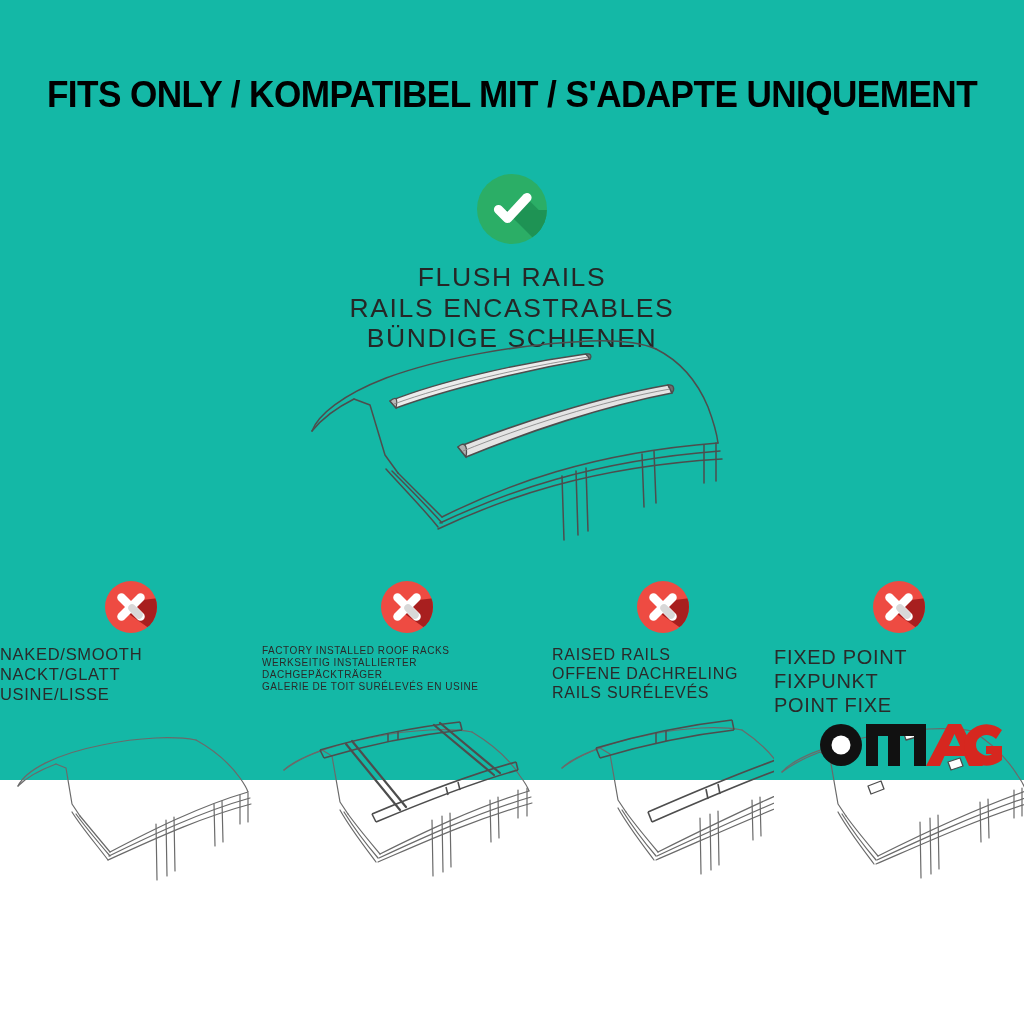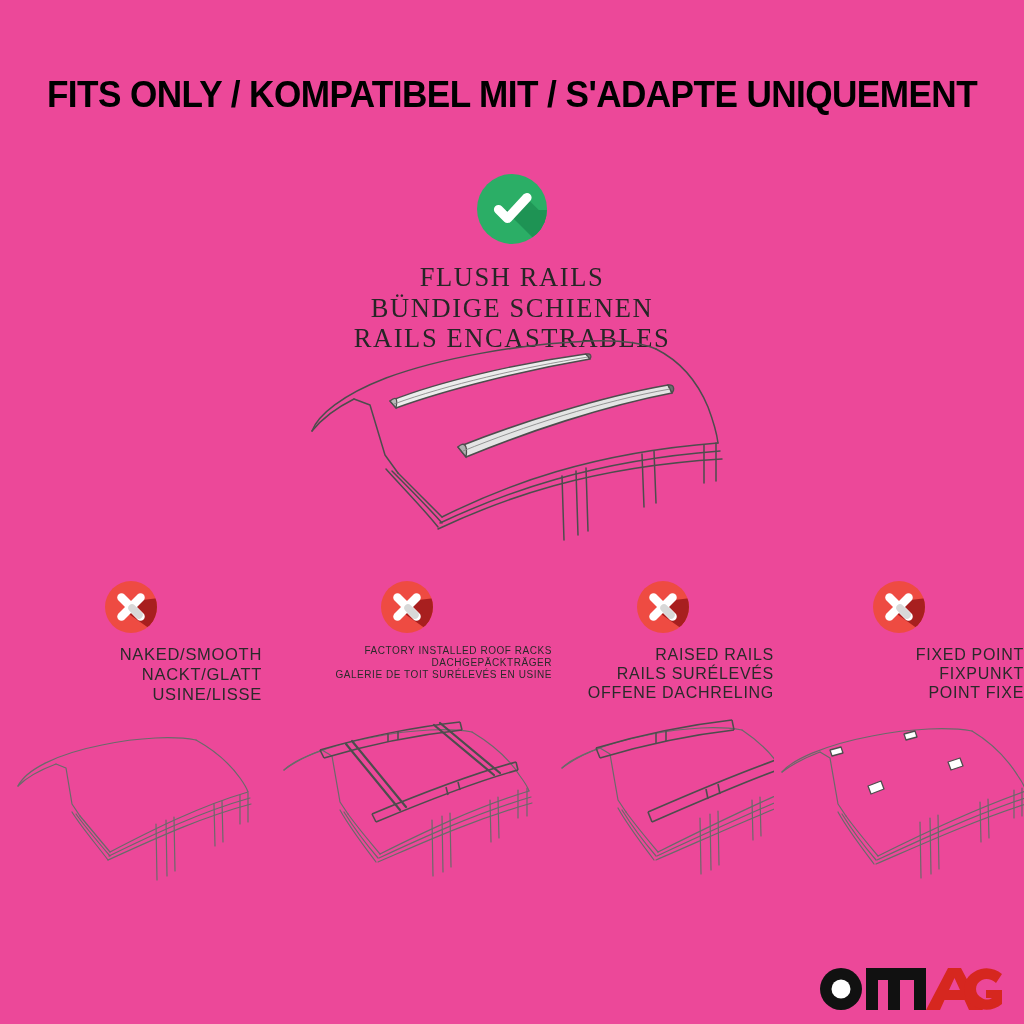--- a/index.html
+++ b/index.html
@@ -8,22 +8,22 @@
     width: 1024px;
     height: 1024px;
     background: #ffffff;
     font-family: "Liberation Sans", sans-serif;
     overflow: hidden;
   }
 
   #page {
     position: relative;
     width: 1024px;
-    height: 1024px;
-    background: #ec4899;
+    height: 780px;
+    background: #14b8a6;
   }
 
   
   .header-title {
     position: absolute;
     top: 74px;
     left: 0;
     width: 1024px;
     text-align: center;
     font-family: "Liberation Sans", sans-serif;
@@ -54,21 +54,21 @@
   .badge-svg { display: block; width: 78px; height: 78px; }
 
   .main-labels {
     margin-top: 14px;
     font-size: 26.5px;
     line-height: 1.16;
     letter-spacing: 1.6px;
     color: #262626;
     font-weight: 400;
   }
-  .main-labels div { white-space: nowrap; font-family: Liberation Serif, serif; }
+  .main-labels div { white-space: nowrap; }
 
   
   .main-illu {
     position: absolute;
     top: 335px;
     left: 290px;
     width: 440px;
     height: 230px;
   }
   .main-illu svg { display: block; width: 100%; height: 100%; }
@@ -77,21 +77,21 @@
   .cols {
     position: absolute;
     top: 578px;
     left: 0;
     width: 1024px;
     height: 150px;
     display: flex;
   }
   .col {
     position: relative;
-    text-align: right;
+    text-align: left;
   }
   .col-0 { width: 262px; }
   .col-1 { width: 290px; }
   .col-2 { width: 222px; }
   .col-3 { width: 250px; }
 
   .x-badge {
     width: 58px;
     height: 58px;
     margin: 0 auto;
@@ -102,21 +102,21 @@
     margin-top: 9px;
     color: #2a2a2a;
     line-height: 1.2;
     font-weight: 400;
   }
   .col-labels div { white-space: nowrap; }
 
   .col-0 .col-labels { font-size: 16.5px; letter-spacing: 0.7px; }
   .col-1 .col-labels { font-size: 10px;   letter-spacing: 0.55px; }
   .col-2 .col-labels { font-size: 16px;   letter-spacing: 0.7px; }
-  .col-3 .col-labels { font-size: 16px;   letter-spacing: 0.7px; }
+  .col-3 .col-labels { font-size: 20px;   letter-spacing: 0.7px; }
 
   
   .bot-illus {
     position: absolute;
     top: 718px;
     left: 0;
     width: 1024px;
     height: 190px;
     display: flex;
   }
@@ -156,22 +156,22 @@
         <g clip-path="url(#ccirc)">
           <path d="M32 40 L41 49 L78 86 L86 40 Z" fill="#1E9355"></path>
           <path d="M52.5 27 L78 52 L78 78 L41 49 Z" fill="#1E9355" opacity="0.85"></path>
         </g>
         <path d="M25.5 39.5 L34.5 48.5 L54 27.5" fill="none" stroke="#ffffff" stroke-width="9.2" stroke-linecap="round" stroke-linejoin="round"></path>
       </svg>
     </div>
 
     <div class="main-labels">
       <div>FLUSH RAILS</div>
+      <div>RAILS ENCASTRABLES</div>
       <div>BÜNDIGE SCHIENEN</div>
-      <div>RAILS ENCASTRABLES</div>
     </div>
   </div>
 
   <div class="main-illu">
     <svg viewBox="0 0 440 230">
       <g fill="none" stroke="#4d4d4d" stroke-width="1.5" stroke-linecap="round" stroke-linejoin="round">
 
         <path d="M22 96 C28 80 52 60 96 43 C150 23 230 9 300 6 C330 5 352 8 366 14"></path>
         <path d="M366 14 C392 27 408 48 418 72 C424 88 427 100 428 108"></path>
 
@@ -255,20 +255,21 @@
           </g>
           <g stroke-linecap="round">
             <line x1="19.5" y1="19.5" x2="38.5" y2="38.5" stroke="#ffffff" stroke-width="8.5"></line>
             <line x1="38.5" y1="19.5" x2="19.5" y2="38.5" stroke="#ffffff" stroke-width="8.5"></line>
             <line x1="30" y1="30" x2="37" y2="37" stroke="#d8d8d8" stroke-width="7.5"></line>
           </g>
         </svg>
       </div>
       <div class="col-labels">
         <div>FACTORY INSTALLED ROOF RACKS</div>
+        <div>WERKSEITIG INSTALLIERTER</div>
         <div>DACHGEPÄCKTRÄGER</div>
         <div>GALERIE DE TOIT SURÉLEVÉS EN USINE</div>
       </div>
     </div>
 
     <div class="col col-2">
       <div class="x-badge">
         <svg viewBox="0 0 58 58">
           <defs>
               <clipPath id="xc2">
@@ -282,22 +283,22 @@
           </g>
           <g stroke-linecap="round">
             <line x1="19.5" y1="19.5" x2="38.5" y2="38.5" stroke="#ffffff" stroke-width="8.5"></line>
             <line x1="38.5" y1="19.5" x2="19.5" y2="38.5" stroke="#ffffff" stroke-width="8.5"></line>
             <line x1="30" y1="30" x2="37" y2="37" stroke="#d8d8d8" stroke-width="7.5"></line>
           </g>
         </svg>
       </div>
       <div class="col-labels">
         <div>RAISED RAILS</div>
+        <div>OFFENE DACHRELING</div>
         <div>RAILS SURÉLEVÉS</div>
-        <div>OFFENE DACHRELING</div>
       </div>
     </div>
 
     <div class="col col-3">
       <div class="x-badge">
         <svg viewBox="0 0 58 58">
           <defs>
               <clipPath id="xc3">
                 <circle cx="29" cy="29" r="26"></circle>
               </clipPath>

